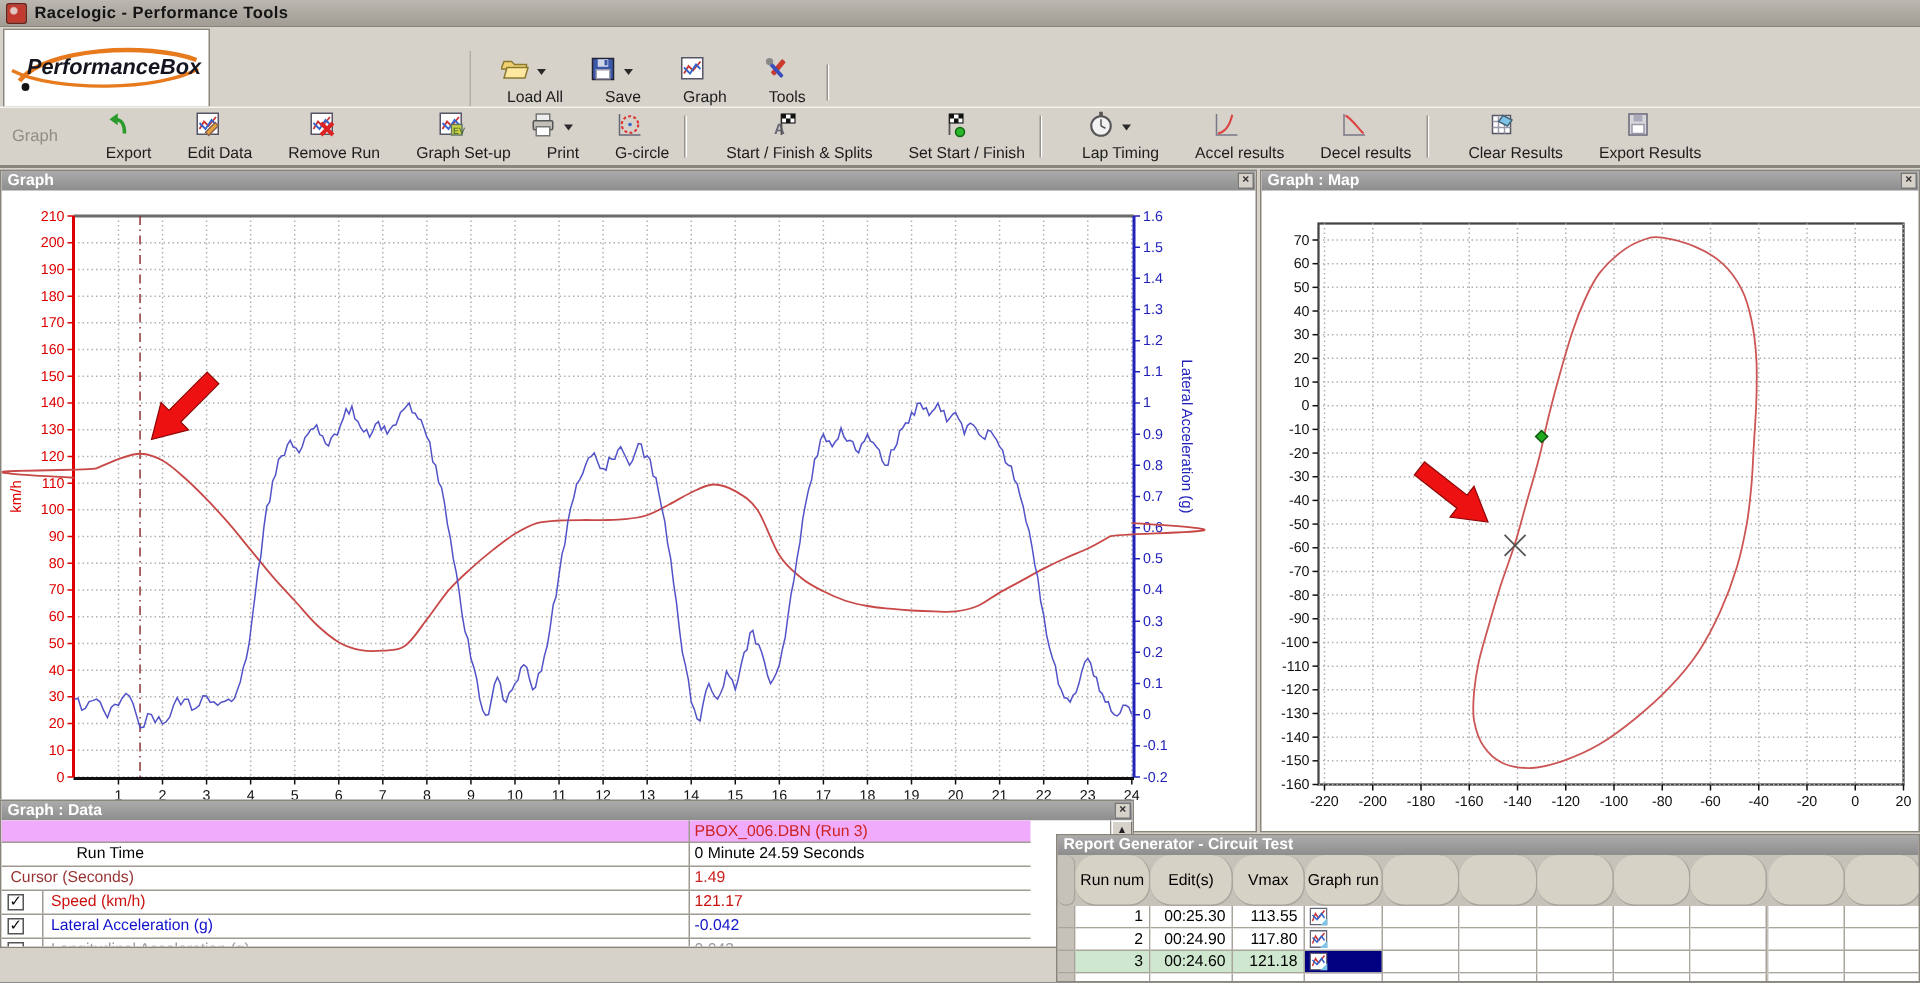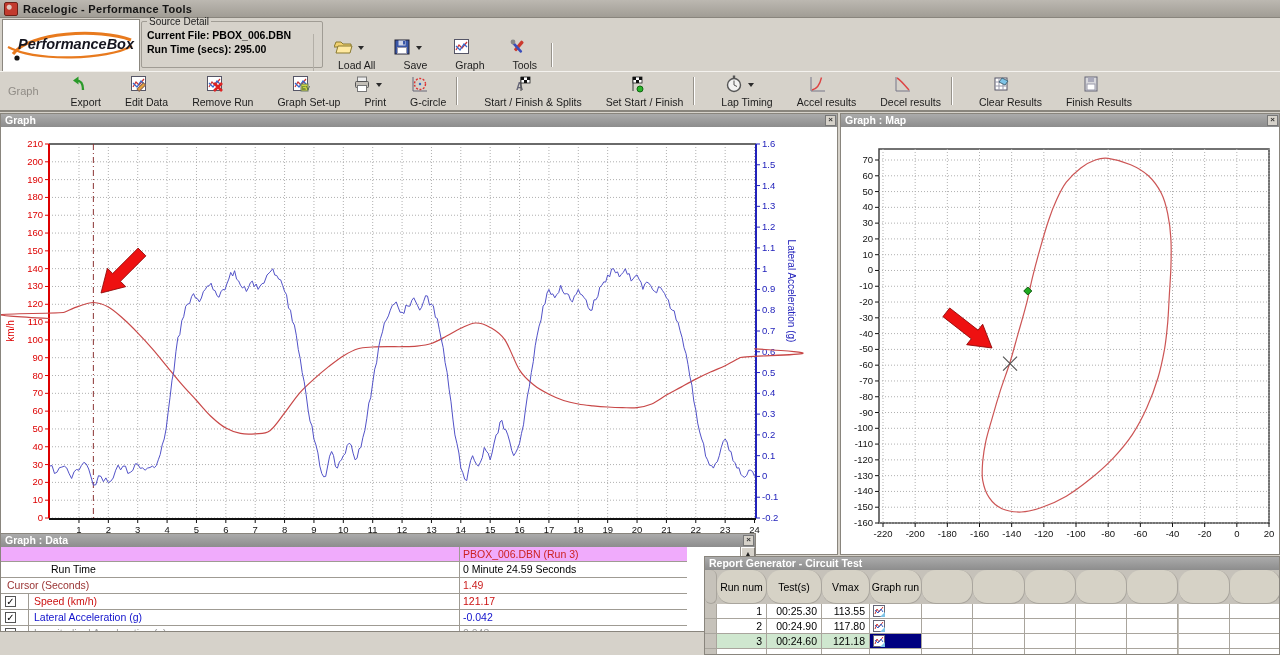--- a/index.html
+++ b/index.html
@@ -80,25 +80,20 @@
 
   <div class="logo-box">
     <svg width="134" height="49" viewBox="0 0 134 49">
       <path d="M10 34 C26 12 96 8 128 20" stroke="#e87a1e" stroke-width="3" fill="none"></path>
       <path d="M5 27 C34 42 104 40 129 26" stroke="#e87a1e" stroke-width="2.2" fill="none"></path>
       <circle cx="14" cy="38" r="2.6" fill="#141414"></circle>
       <text x="15" y="29" font-family="Liberation Sans, sans-serif" font-size="14.5" font-weight="bold" font-style="italic" fill="#15151f">PerformanceBox</text>
     </svg>
   </div>
 
-  <fieldset class="source">
-    <legend>Source Detail</legend>
-    <div class="src-line">Current File: PBOX_006.DBN</div>
-    <div class="src-line">Run Time (secs): 295.00</div>
-  </fieldset>
 
   <div class="toolbar-main" id="toolbar-main">
       <div class="tb-btn">
         <div class="ic-row">
           <span><svg width="20" height="20" viewBox="0 0 20 20">
               <path d="M2 5 h5 l2 2 h8 v3 h-17z" fill="#f0d070" stroke="#8a7a30"></path>
               <path d="M4 9 h14 l-2 7 H2z" fill="#ffe9a0" stroke="#8a7a30"></path>
             </svg></span>
           <span class="dd-arrow"></span>
         </div>
@@ -274,21 +269,21 @@
         <div class="lbl">Clear Results</div>
       </div>
       <div class="tb-btn">
         <div class="ic-row">
           <span><svg width="20" height="20" viewBox="0 0 20 20">
               <rect x="4" y="3" width="12" height="14" fill="#d8d8dc" stroke="#667"></rect>
               <rect x="7" y="3.5" width="6" height="4.5" fill="#aab"></rect>
               <rect x="6" y="10" width="8" height="6" fill="#fff" stroke="#99a"></rect>
             </svg></span>
         </div>
-        <div class="lbl">Finish Results</div>
+        <div class="lbl">Export Results</div>
       </div>
     </div>
 
   <div class="panel" id="graph-panel">
     <div class="panel-hdr">
       <span>Graph</span>
       <span class="close">×</span>
     </div>
     <svg class="chart" id="main-chart" width="836" height="428">
         <rect x="48" y="17" width="707" height="374" fill="#fff"></rect>
@@ -653,21 +648,21 @@
     </div>
   </div>
 
   <div class="panel" id="report-panel">
     <div class="panel-hdr">
       <span>Report Generator - Circuit Test</span>
     </div>
     <div id="rp-table" style="position:absolute;left:0;top:13px;right:0;bottom:0;">
         <div class="rp-cell rp-hdr rp-gutter" style="left: 0px; top: 0px; width: 12px; height: 34px;"></div>
         <div class="rp-cell rp-hdr" style="left: 12px; top: 0px; width: 50px; height: 34px;">Run num</div>
-        <div class="rp-cell rp-hdr" style="left: 62px; top: 0px; width: 55px; height: 34px;">Test(s)</div>
+        <div class="rp-cell rp-hdr" style="left: 62px; top: 0px; width: 55px; height: 34px;">Edit(s)</div>
         <div class="rp-cell rp-hdr" style="left: 117px; top: 0px; width: 48px; height: 34px;">Vmax</div>
         <div class="rp-cell rp-hdr" style="left: 165px; top: 0px; width: 52px; height: 34px;">Graph run</div>
         <div class="rp-cell rp-hdr" style="left: 217px; top: 0px; width: 51.3px; height: 34px;"></div>
         <div class="rp-cell rp-hdr" style="left: 268.3px; top: 0px; width: 51.3px; height: 34px;"></div>
         <div class="rp-cell rp-hdr" style="left: 319.6px; top: 0px; width: 51.3px; height: 34px;"></div>
         <div class="rp-cell rp-hdr" style="left: 370.9px; top: 0px; width: 51.3px; height: 34px;"></div>
         <div class="rp-cell rp-hdr" style="left: 422.2px; top: 0px; width: 51.3px; height: 34px;"></div>
         <div class="rp-cell rp-hdr" style="left: 473.5px; top: 0px; width: 51.3px; height: 34px;"></div>
         <div class="rp-cell rp-hdr" style="left: 524.8px; top: 0px; width: 51.3px; height: 34px;"></div>
         <div class="rp-cell rp-gutter" style="left: 0px; top: 34px; width: 12px; height: 15px;"></div>

